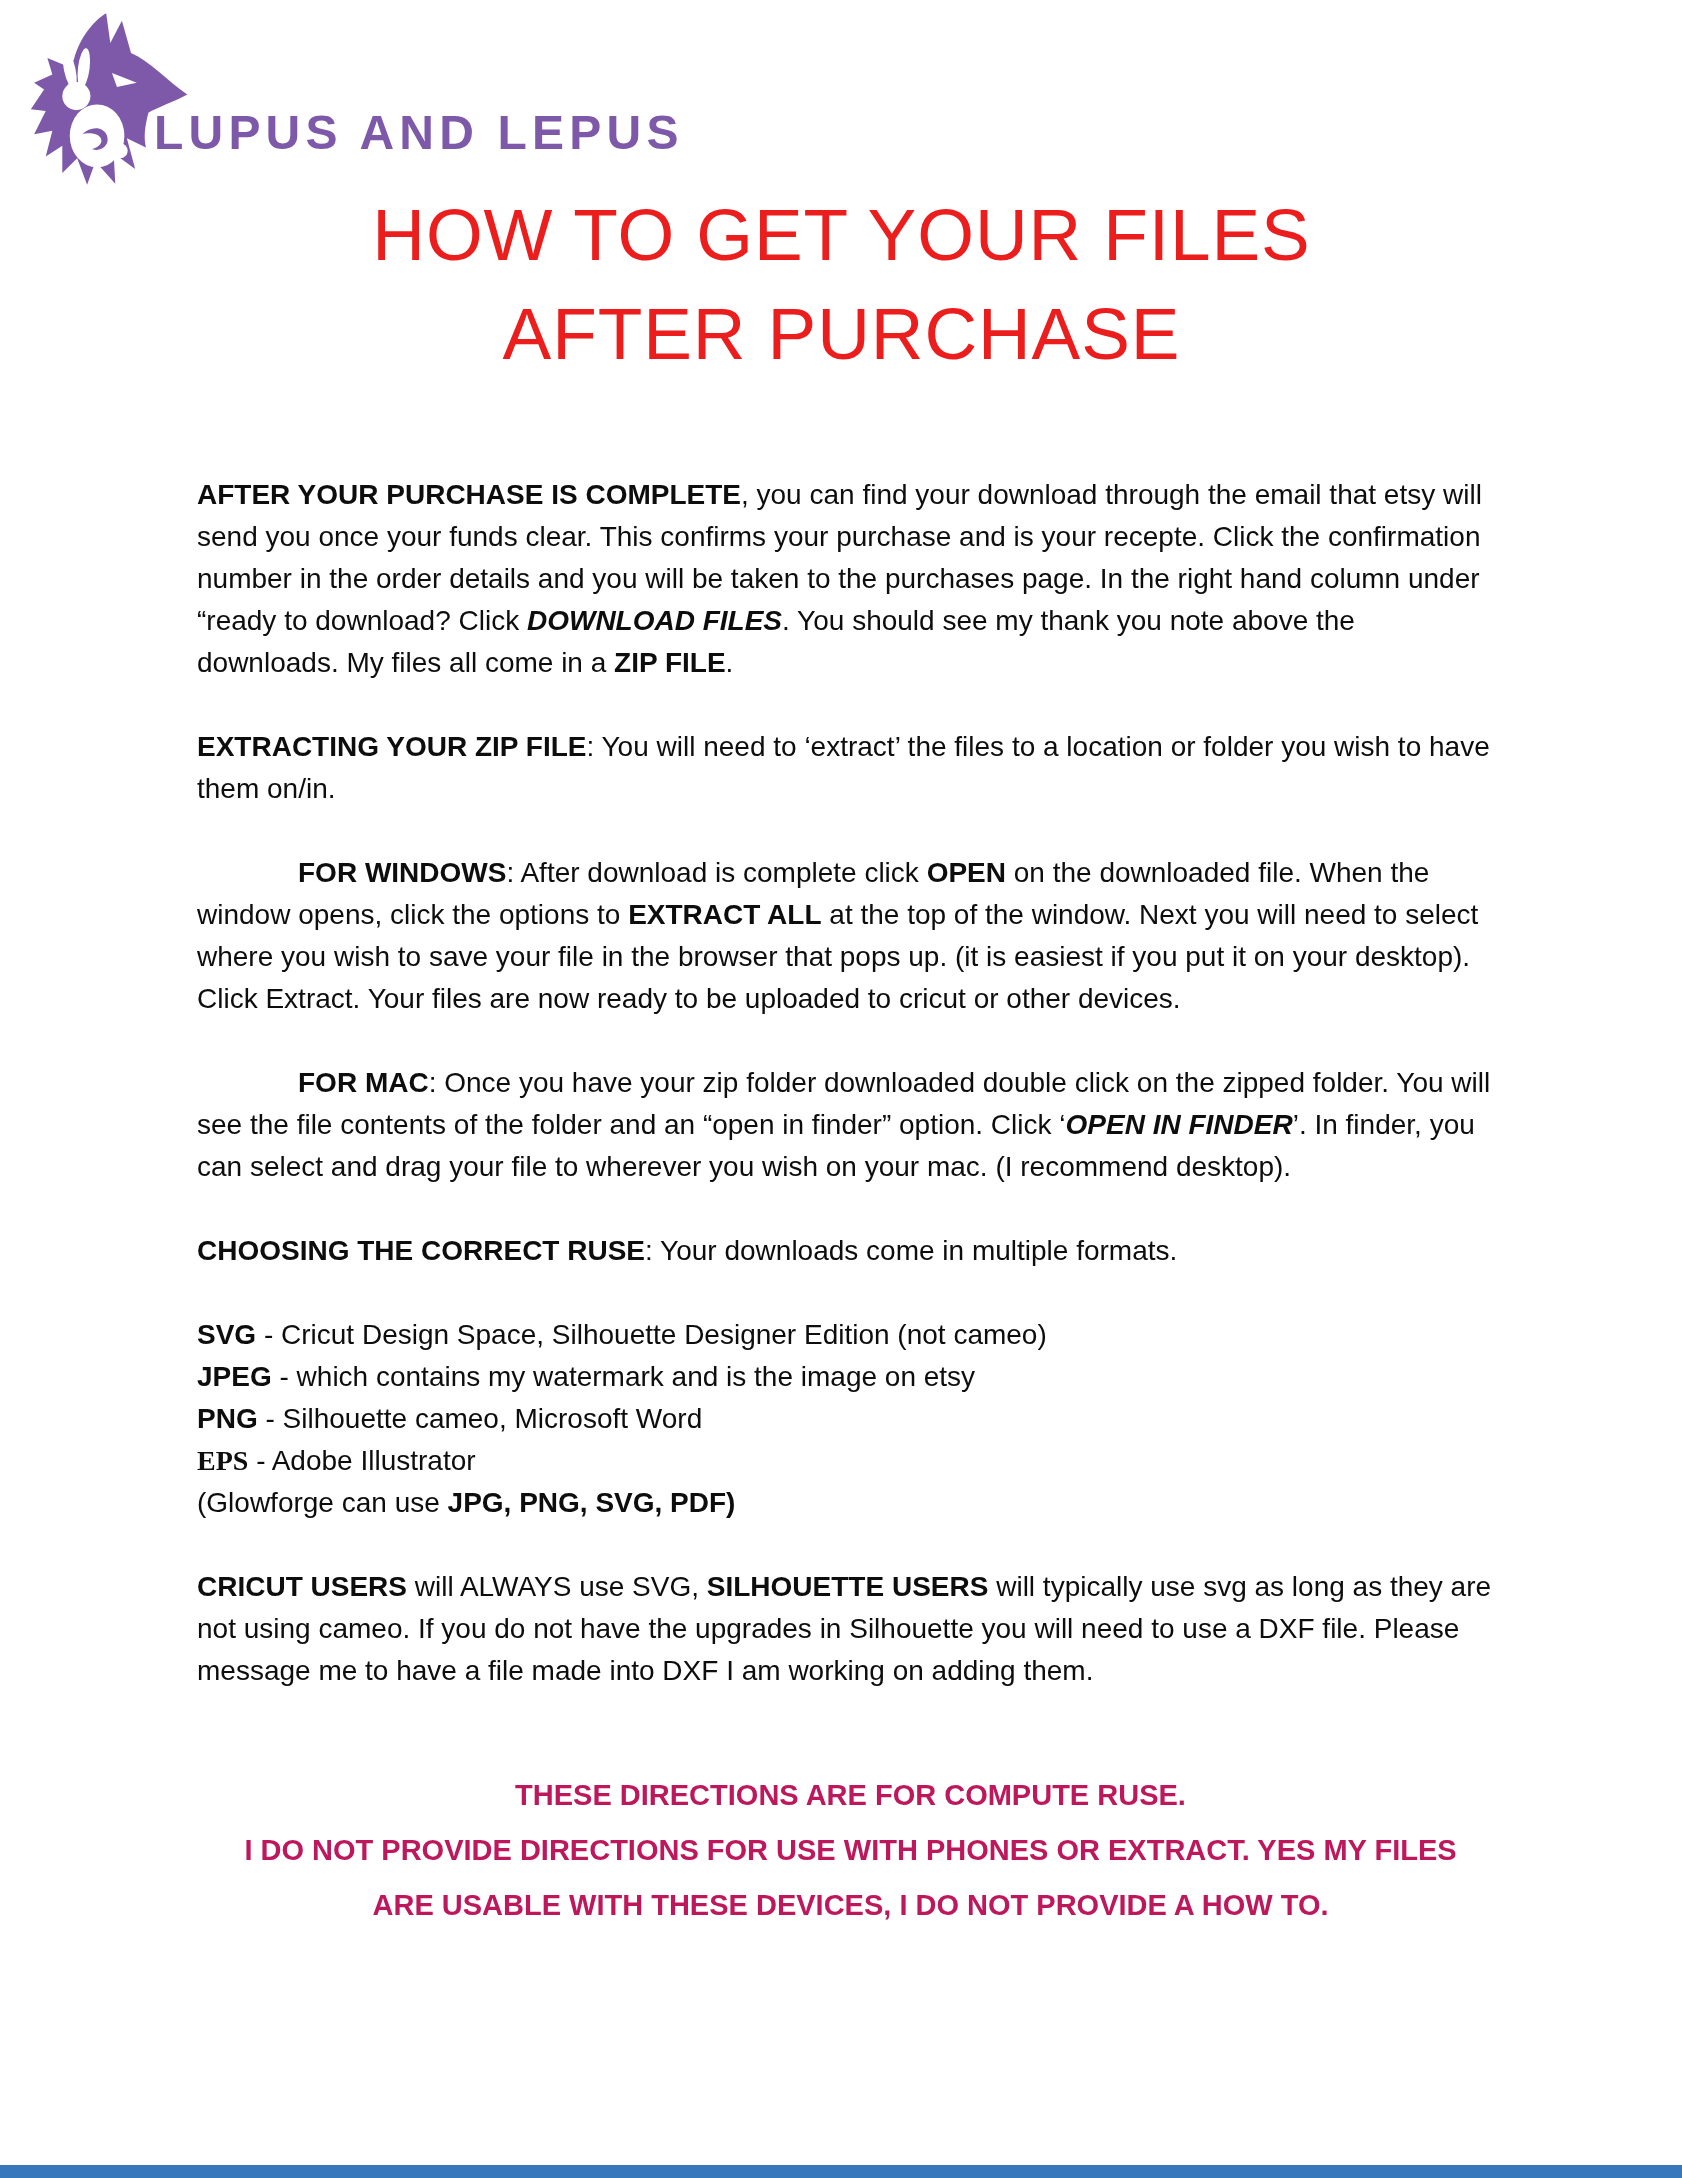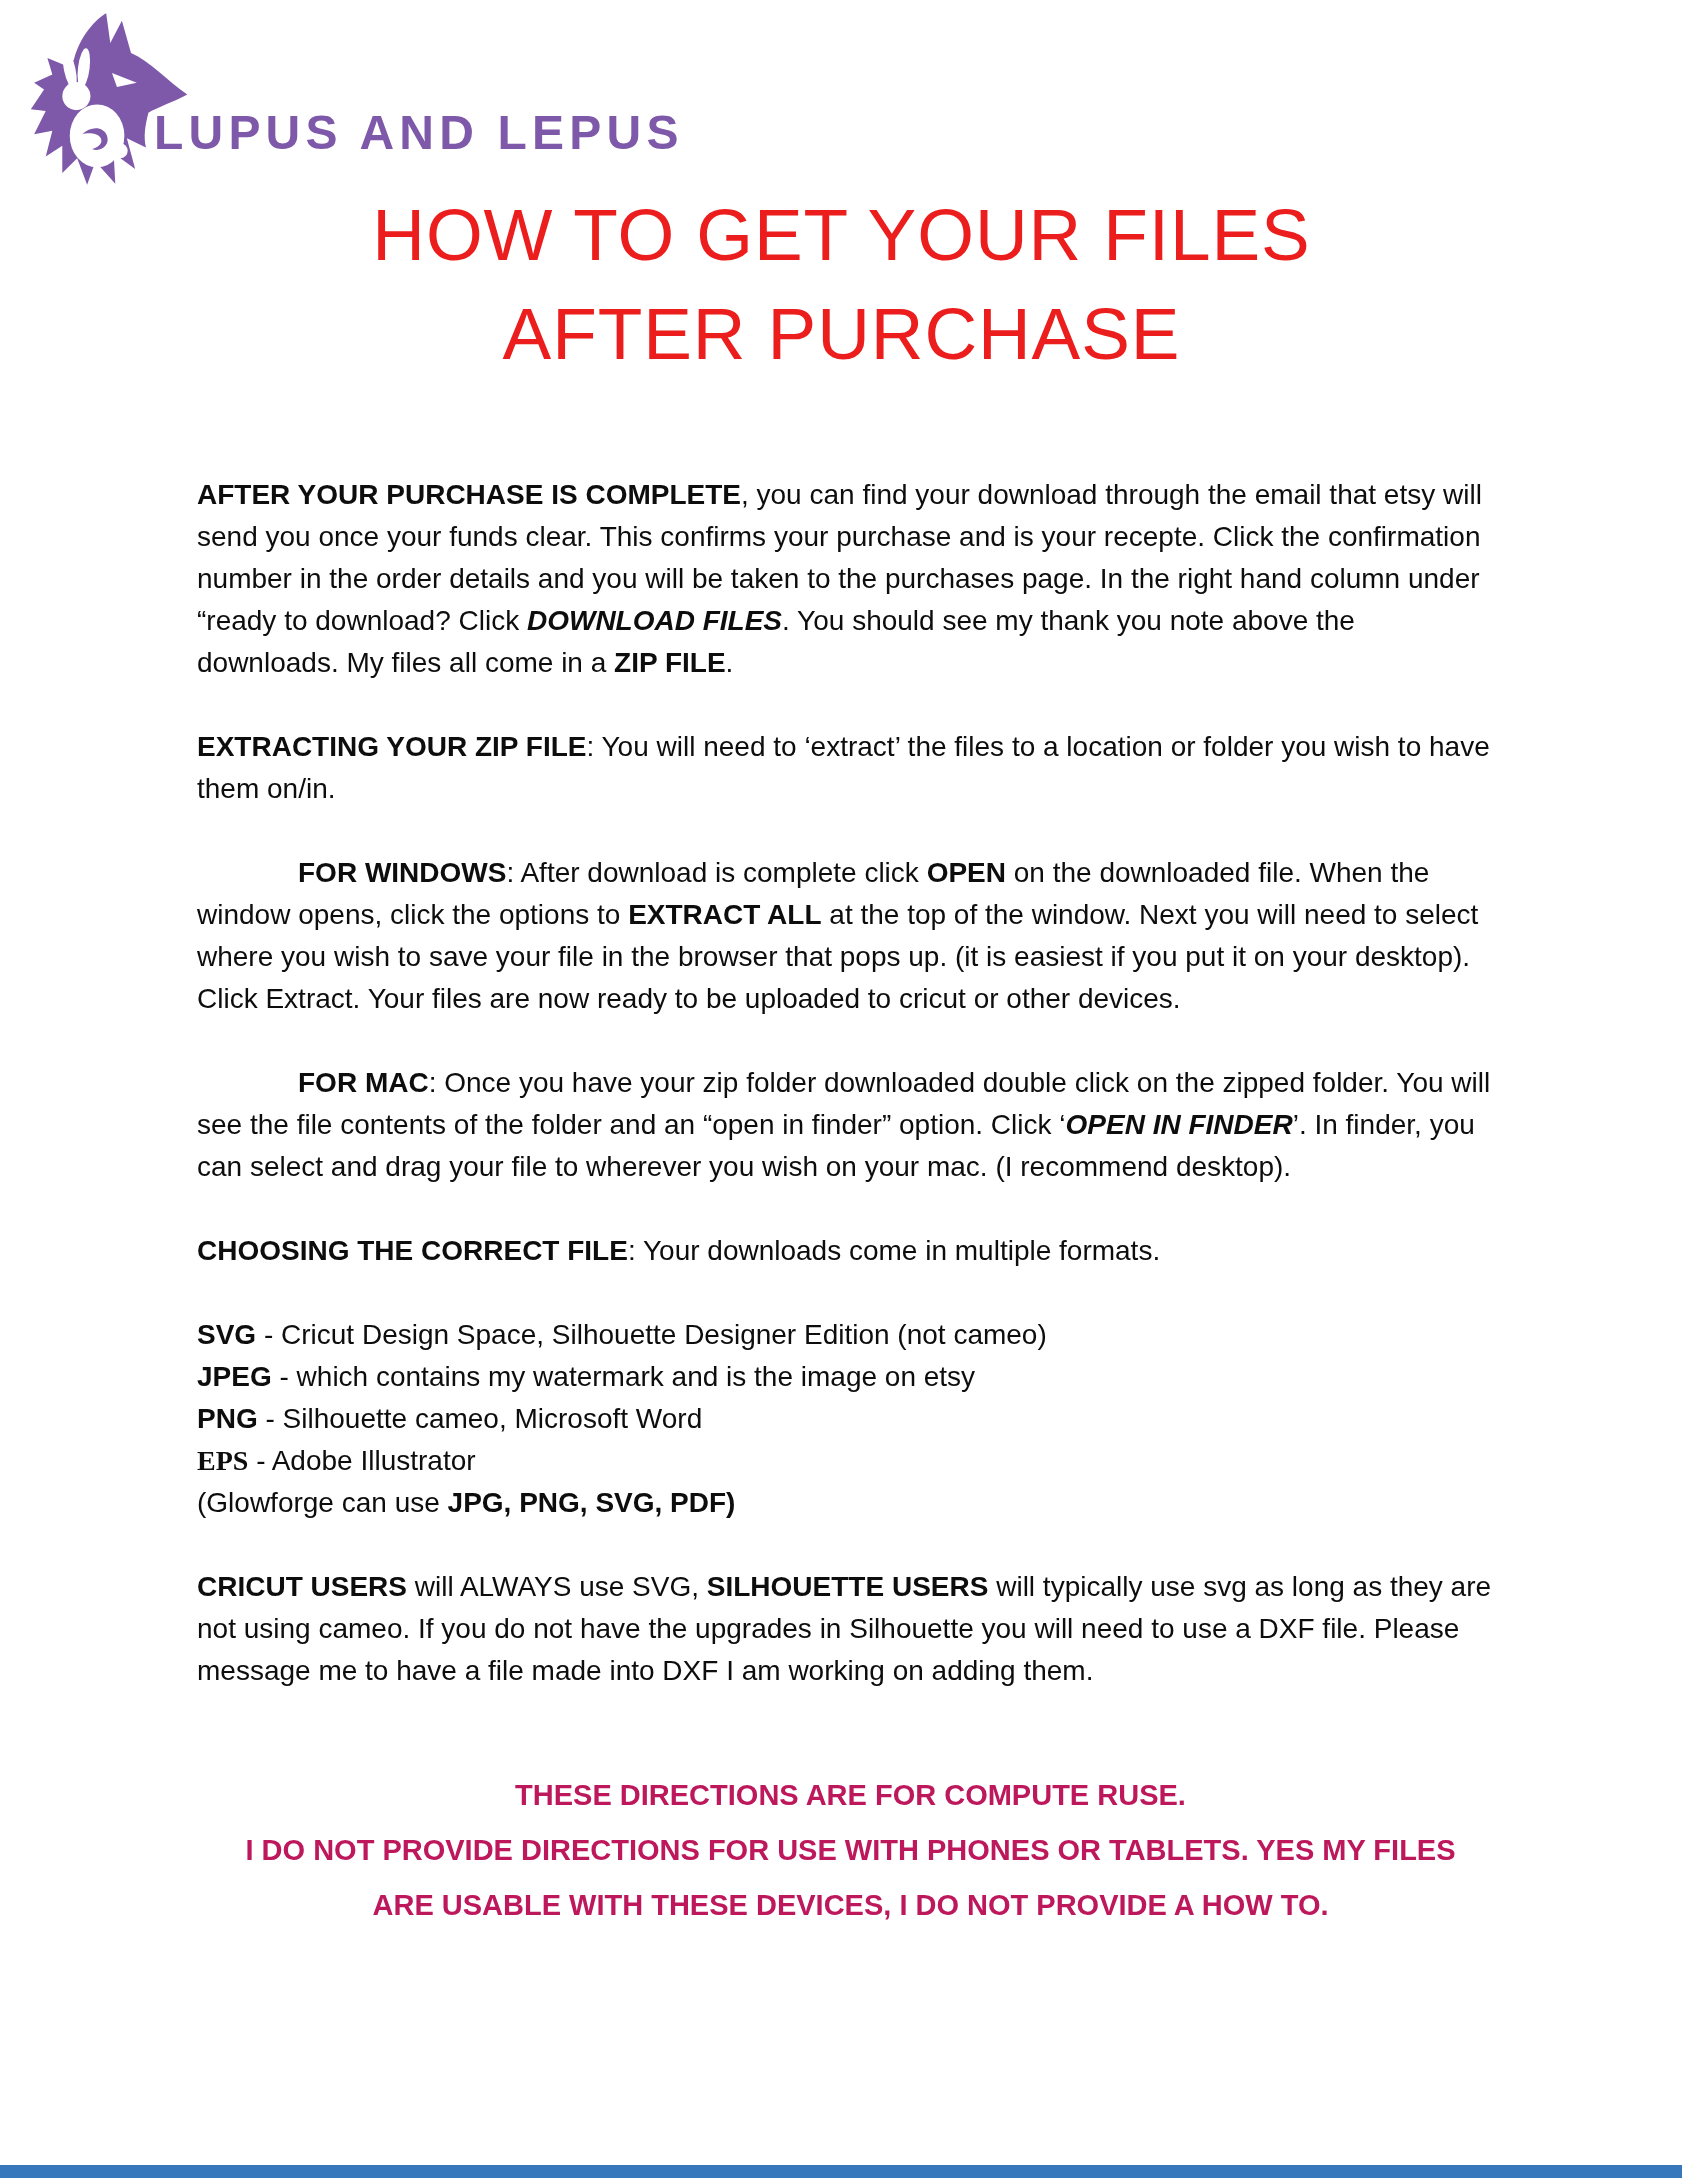--- a/index.html
+++ b/index.html
@@ -131,35 +131,35 @@
   <div class="content">
 
     <p class="para"><span style="font-weight: 700;">AFTER YOUR PURCHASE IS COMPLETE</span><span>, you can find your download through the email that etsy will send you once your funds clear. This confirms your purchase and is your recepte. Click the confirmation number in the order details and you will be taken to the purchases page. In the right hand column under “ready to download? Click </span><span style="font-weight: 700; font-style: italic;">DOWNLOAD FILES</span><span>. You should see my thank you note above the downloads. My files all come in a </span><span style="font-weight: 700;">ZIP FILE</span><span>.</span></p>
 
     <p class="para"><span style="font-weight: 700;">EXTRACTING YOUR ZIP FILE</span><span>: You will need to ‘extract’ the files to a location or folder you wish to have them on/in.</span></p>
 
     <p class="para indent"><span style="font-weight: 700;">FOR WINDOWS</span><span>: After download is complete click </span><span style="font-weight: 700;">OPEN</span><span> on the downloaded file. When the window opens, click the options to </span><span style="font-weight: 700;">EXTRACT ALL</span><span> at the top of the window. Next you will need to select where you wish to save your file in the browser that pops up. (it is easiest if you put it on your desktop). Click Extract. Your files are now ready to be uploaded to cricut or other devices.</span></p>
 
     <p class="para indent"><span style="font-weight: 700;">FOR MAC</span><span>: Once you have your zip folder downloaded double click on the zipped folder. You will see the file contents of the folder and an “open in finder” option. Click ‘</span><span style="font-weight: 700; font-style: italic;">OPEN IN FINDER</span><span>’. In finder, you can select and drag your file to wherever you wish on your mac. (I recommend desktop).</span></p>
 
-    <p class="para"><span style="font-weight: 700;">CHOOSING THE CORRECT FILE</span><span>: Your downloads come in multiple formats.</span></p>
+    <p class="para"><span style="font-weight: 700;">CHOOSING THE CORRECT RUSE</span><span>: Your downloads come in multiple formats.</span></p>
 
     <div class="format-list">
       <div class="format-line"><span style="font-weight: 700;">SVG</span><span> - Cricut Design Space, Silhouette Designer Edition (not cameo)</span></div>
       <div class="format-line"><span style="font-weight: 700;">JPEG</span><span> - which contains my watermark and is the image on etsy</span></div>
       <div class="format-line"><span style="font-weight: 700;">PNG</span><span> - Silhouette cameo, Microsoft Word</span></div>
       <div class="format-line"><span style="font-weight: 700; font-family: Liberation Serif, serif;">EPS</span><span> - Adobe Illustrator</span></div>
       <div class="format-line"><span>(Glowforge can use </span><span style="font-weight: 700;">JPG, PNG, SVG, PDF)</span></div>
     </div>
 
     <p class="para"><span style="font-weight: 700;">CRICUT USERS</span><span> will ALWAYS use SVG, </span><span style="font-weight: 700;">SILHOUETTE USERS</span><span> will typically use svg as long as they are not using cameo. If you do not have the upgrades in Silhouette you will need to use a DXF file. Please message me to have a file made into DXF I am working on adding them.</span></p>
 
     <div class="notice" style="color: #be185d;">
       <div>THESE DIRECTIONS ARE FOR COMPUTE RUSE.</div>
-      <div>I DO NOT PROVIDE DIRECTIONS FOR USE WITH PHONES OR TABLETS. YES MY FILES</div>
+      <div>I DO NOT PROVIDE DIRECTIONS FOR USE WITH PHONES OR EXTRACT. YES MY FILES</div>
       <div>ARE USABLE WITH THESE DEVICES, I DO NOT PROVIDE A HOW TO.</div>
     </div>
 
   </div>
 
   <div class="footer-bar" style="background: rgb(55, 120, 188);"></div>
 
 </div>
 
 

